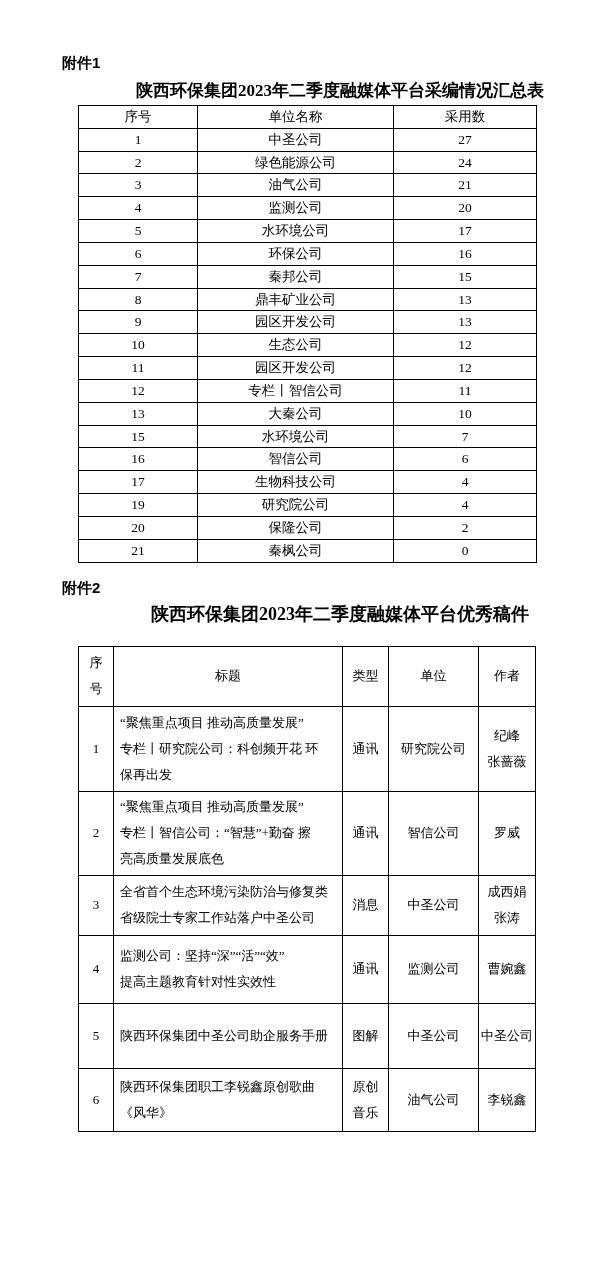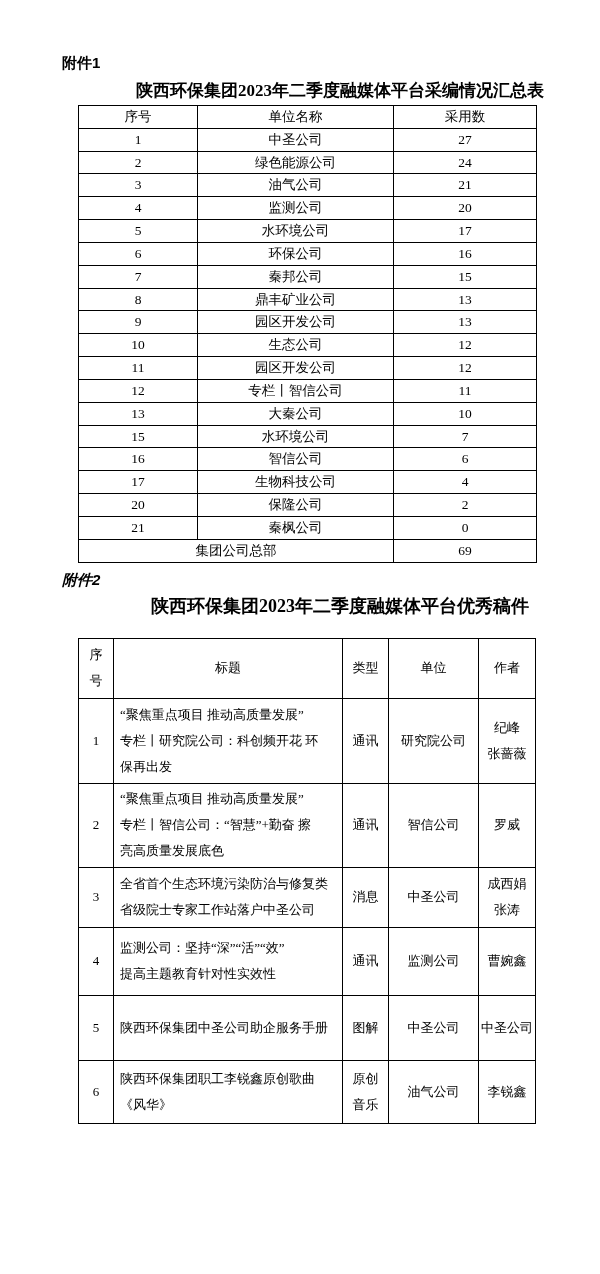--- a/index.html
+++ b/index.html
@@ -12,21 +12,21 @@
     overflow: hidden;
   }
   .attach-label {
     font-family: "Liberation Sans", sans-serif;
     font-weight: bold;
     font-size: 15px;
     line-height: 18px;
     margin-left: 62px;
   }
   #attach1-label { padding-top: 54px; }
-  #attach2-label { margin-top: 8px; font-style: italic; }
+  #attach2-label { margin-top: 16px; }
   .doc-title {
     font-weight: bold;
     text-align: center;
     width: 600px;
     padding-left: 40px;
   }
   #title1 { font-size: 17px; line-height: 22px; margin-top: 8px; }
   #title2 { font-size: 18px; line-height: 23px; margin-top: 6px; }
   table {
     border-collapse: collapse;
@@ -160,32 +160,33 @@
           <td>16</td>
           <td>智信公司</td>
           <td>6</td>
         </tr>
         <tr>
           <td>17</td>
           <td>生物科技公司</td>
           <td>4</td>
         </tr>
         <tr>
+          <td>19</td>
+          <td>研究院公司</td>
+          <td>4</td>
+        </tr>
+        <tr>
           <td>20</td>
           <td>保隆公司</td>
           <td>2</td>
         </tr>
         <tr>
           <td>21</td>
           <td>秦枫公司</td>
           <td>0</td>
-        </tr>
-        <tr>
-          <td colspan="2">集团公司总部</td>
-          <td>69</td>
         </tr>
       </tbody>
   </table>
 
   <div id="attach2-label" class="attach-label">附件2</div>
 
   <div id="title2" class="doc-title">陕西环保集团2023年二季度融媒体平台优秀稿件</div>
 
   <table id="table2">
     <colgroup>

